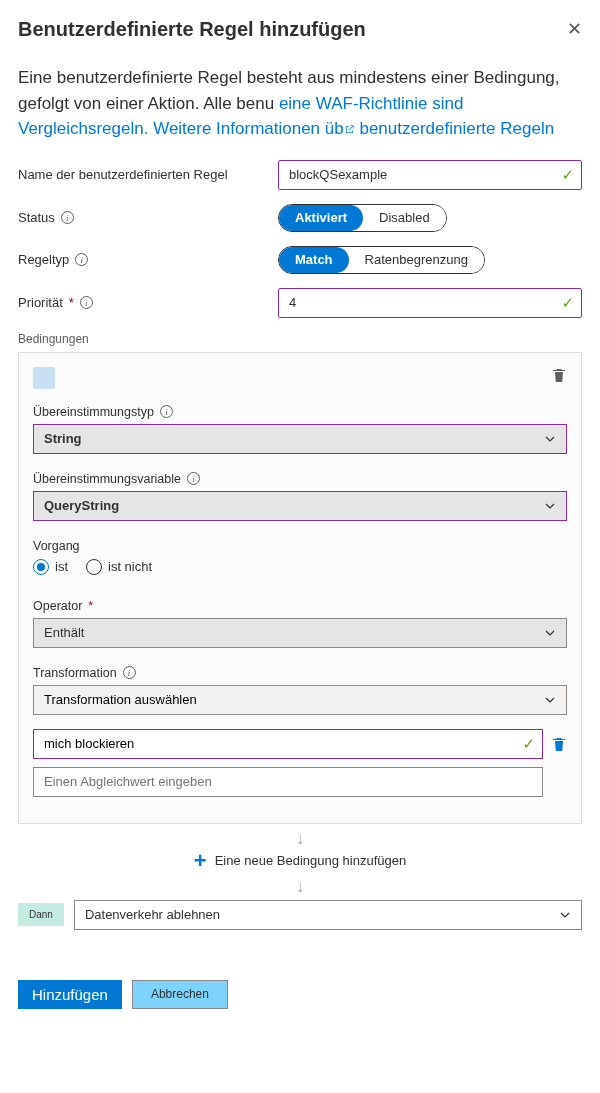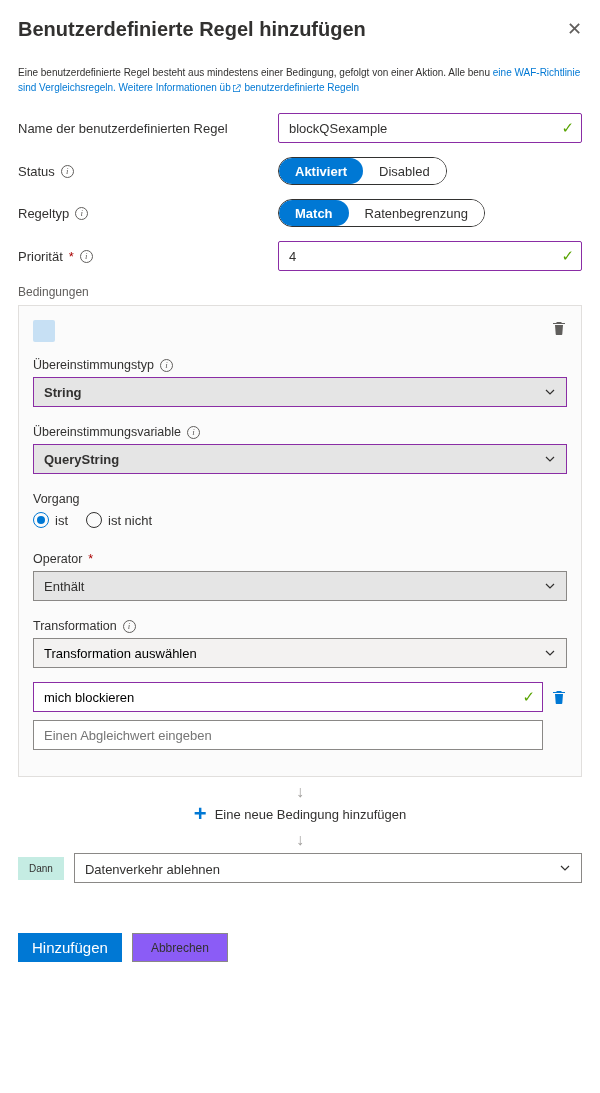--- a/index.html
+++ b/index.html
@@ -7,21 +7,21 @@
     font-family: "Segoe UI", -apple-system, sans-serif;
     font-size: 13px;
     color: #323130;
     background: #fff;
     width: 600px;
     padding: 18px 18px 0 18px;
   }
   .header { display: flex; justify-content: space-between; align-items: center; margin-bottom: 24px; position:relative; }
   .header h1 { font-size: 20px; font-weight: 600; color: #323130; }
   .close-x { font-size: 18px; color: #605e5c; cursor: pointer; font-weight:300; position:absolute; top:0; right:0; }
-  .intro { font-size: 10px; color: #323130; margin-bottom: 18px; line-height:1.5; }
+  .intro { font-size: 17px; color: #323130; margin-bottom: 18px; line-height:1.5; }
   .intro a { color: #0078d4; text-decoration: none; }
   .link-icon { display:inline-block; vertical-align:middle; }
   .form-row { display: flex; align-items: center; margin-bottom: 14px; }
   .form-label { flex: 0 0 260px; font-size: 13px; color: #323130; display:flex; align-items:center; gap:6px; }
   .req { color:#a80000; }
   .info-icon {
     display:inline-flex; align-items:center; justify-content:center;
     width:13px; height:13px; border:1px solid #605e5c; border-radius:50%;
     font-size:9px; color:#605e5c; font-style: italic; font-family: Georgia, serif;
   }
@@ -65,24 +65,24 @@
   .match-input-wrap { position:relative; flex:1; }
   .match-input { width:100%; height:30px; border:1px solid #8a2da5; padding:0 28px 0 10px; font-size:13px; }
   .match-input.empty { border:1px solid #8a8886; color:#605e5c; }
   .trash-small { color:#0078d4; cursor:pointer; flex:0 0 auto; }
   .spacer-col { flex:0 0 16px; }
   .arrow-down { text-align:center; color:#a19f9d; font-size:16px; margin:6px 0 2px 0;}
   .add-cond { display:flex; justify-content:center; align-items:center; gap:8px; font-size:13px; color:#323130; margin-bottom:4px;}
   .plus-icon { color:#0078d4; font-weight:700; font-size:22px; line-height:1;}
   .then-row { display:flex; gap:10px; align-items:center; margin-top:4px; }
   .then-badge { background:#c5ece3; padding:5px 10px; font-size:10px; border:1px solid #c5ece3; }
-  .then-select { flex:1; border:1px solid #8a8886; height:30px; display:flex; padding:8px 10px; position:relative; cursor:pointer;}
+  .then-select { flex:1; border:1px solid #8a8886; height:30px; display:flex; align-items:center; padding:0 10px; position:relative; cursor:pointer;}
   .footer { display:flex; gap:10px; margin-top:50px; padding-bottom:18px;}
   .btn-primary { background:#0078d4; color:#fff; border:none; padding:6px 14px; font-size:15px; cursor:pointer;}
-  .btn-secondary { background:#8b5cf6; color:#323130; border:1px solid #8a8886; padding:6px 18px; font-size:12px; cursor:pointer;}
+  .btn-secondary { background:#7dd3fc; color:#323130; border:1px solid #8a8886; padding:6px 18px; font-size:12px; cursor:pointer;}
   svg { display:block; }
 </style>
 </head>
 <body>
 
 <div class="header">
   <h1>Benutzerdefinierte Regel hinzufügen</h1>
   <span class="close-x">✕</span>
 </div>
 

